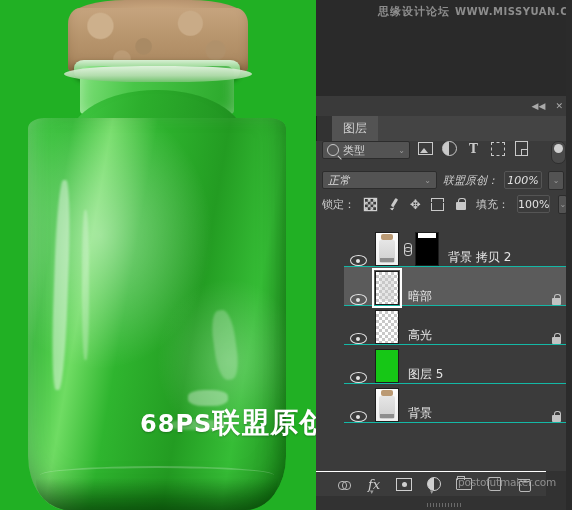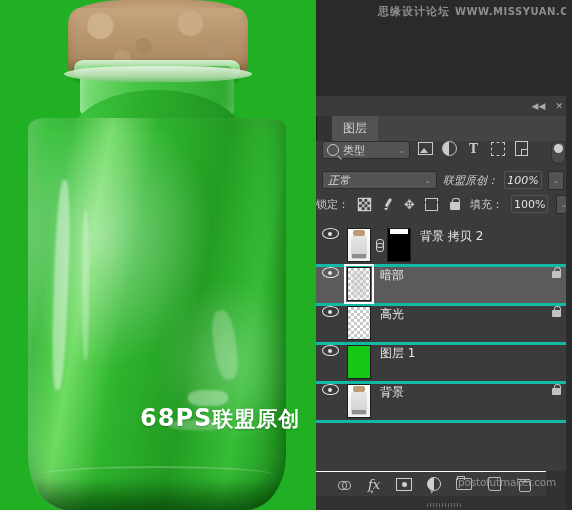--- a/index.html
+++ b/index.html
@@ -93,21 +93,21 @@
   }
 
   .img-watermark{
     position:absolute;left:140px;top:404px;
     color:#ffffff;font-weight:bold;font-size:24px;
     letter-spacing:1px;
     text-shadow:0 1px 2px rgba(0,0,0,.25);
     font-family:"DejaVu Sans","Liberation Sans",sans-serif;
     white-space:nowrap;
   }
-  .img-watermark .cn{font-size:21px;}
+  .img-watermark .cn{font-size:28px;}
 
   
   .panel{
     position:absolute;left:316px;top:0;width:256px;height:510px;
     background:#323232;
   }
   .panel-topbar{
     position:absolute;left:0;top:96px;width:256px;height:20px;
     background:#3a3a3a;
     display:flex;align-items:center;justify-content:flex-end;gap:10px;
@@ -181,21 +181,21 @@
   }
   .blend-select .caret{margin-left:auto;color:#9b9b9b;font-size:8px;}
   .lbl{color:#cfcfcf;font-size:11px;white-space:nowrap;}
   .numfield{
     width:36px;height:16px;background:#3b3b3b;border:1px solid #555;border-radius:2px;
     color:#e2e2e2;font-size:11px;display:flex;align-items:center;justify-content:center;
   }
   .stepper{color:#9b9b9b;font-size:8px;width:14px;height:17px;border:1px solid #2c2c2c;background:#535353;border-radius:2px;display:flex;align-items:center;justify-content:center;}
 
   .row-lock{
-    height:24px;display:flex;align-items:center;padding:0 0;box-sizing:border-box;gap:8px;
+    height:24px;display:flex;align-items:center;padding:0 6px;box-sizing:border-box;gap:8px;
   }
   .lockicons{display:flex;align-items:center;gap:8px;}
   .lk{width:15px;height:15px;display:flex;align-items:center;justify-content:center;color:#c9c9c9;}
   .lk.active{background:#5a5a5a;border-radius:2px;}
   .ic-checker{
     width:11px;height:11px;
     background-image:linear-gradient(45deg,#cfcfcf 25%,transparent 25%,transparent 75%,#cfcfcf 75%),
                      linear-gradient(45deg,#cfcfcf 25%,transparent 25%,transparent 75%,#cfcfcf 75%);
     background-size:5.5px 5.5px;background-position:0 0,2.75px 2.75px;background-color:#3b3b3b;
     outline:1px solid #cfcfcf;
@@ -205,23 +205,23 @@
   .ic-brush:after{content:"";position:absolute;left:3px;top:8px;width:4px;height:4px;background:#c9c9c9;transform:rotate(32deg);clip-path:polygon(0 100%,100% 0,100% 100%);}
   .ic-move{position:relative;width:13px;height:13px;color:#c9c9c9;font-size:13px;line-height:13px;text-align:center;}
   .ic-art{width:11px;height:11px;border:1.4px solid #c9c9c9;position:relative;}
   .ic-art:before{content:"";position:absolute;left:-3px;top:3px;width:17px;height:1.2px;background:#3b3b3b;}
   .ic-lockall{width:10px;height:8px;background:#c9c9c9;border-radius:1px;position:relative;margin-top:3px;}
   .ic-lockall:before{content:"";position:absolute;left:2px;top:-4px;width:6px;height:5px;border:1.4px solid #c9c9c9;border-bottom:none;border-radius:3px 3px 0 0;}
 
   
   .layers{position:absolute;left:0;top:87px;right:0;bottom:0;background:#3b3b3b;}
   .layer-row{
-    height:39px;display:flex;align-items:flex-start;
-    border-bottom:3px solid #14b8a6;
-    box-sizing:border-box;position:relative;
+    height:39px;display:flex;align-items:flex-end;
+    border-bottom:1px solid #14b8a6;
+    box-sizing:border-box;position:relative;margin-left:28px;
   }
   .layer-row.selected{background:#5b5b5b;}
   .eye-cell{width:28px;display:flex;align-items:center;justify-content:center;flex:none;}
   .eye{
     width:15px;height:9px;border-radius:50%;border:1.6px solid #e4e4e4;
     display:flex;align-items:center;justify-content:center;
   }
   .eye i{width:4px;height:4px;border-radius:50%;background:#e4e4e4;display:block;}
   .thumb-cell{width:auto;display:flex;align-items:center;gap:4px;flex:none;padding-left:3px;}
   .thumb{
@@ -460,21 +460,21 @@
 
         <div class="layer-row">
           <span class="eye-cell">
               <span class="eye">
                 <i></i>
               </span>
             </span>
           <span class="thumb-cell">
             <span class="thumb solid-green"></span>
           </span>
-          <span class="layer-name">图层 1</span>
+          <span class="layer-name">图层 5</span>
         </div>
 
         <div class="layer-row">
           <span class="eye-cell">
               <span class="eye">
                 <i></i>
               </span>
             </span>
           <span class="thumb-cell">
             <span class="thumb">

